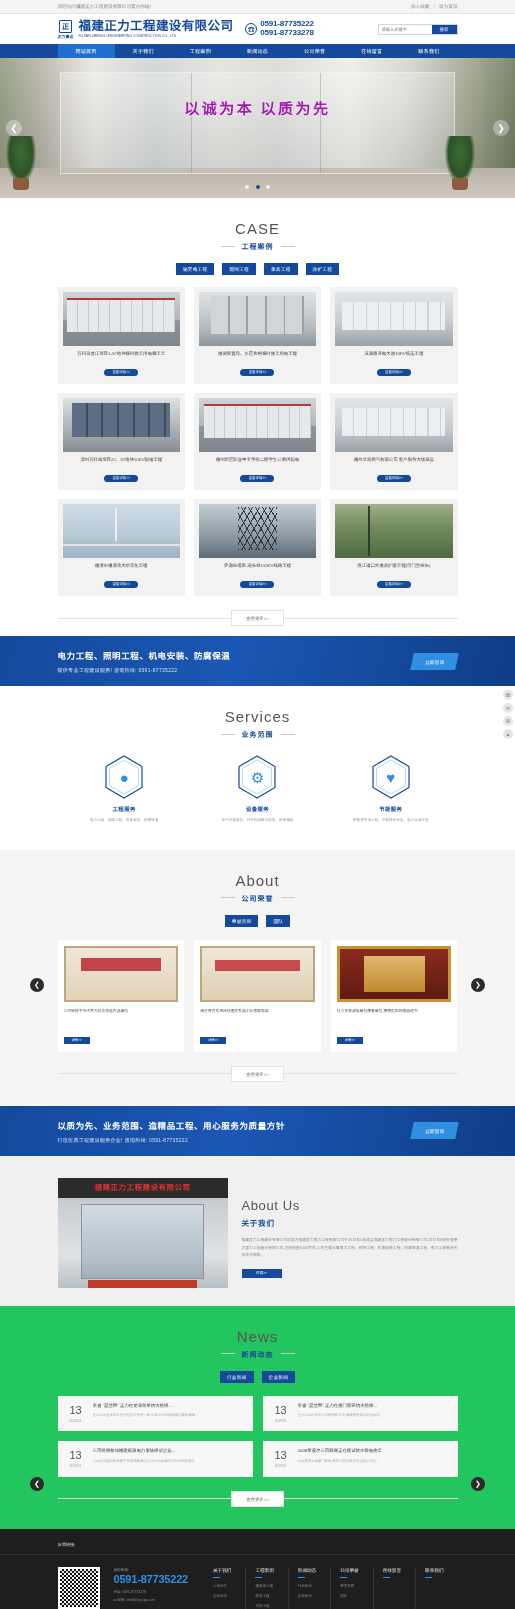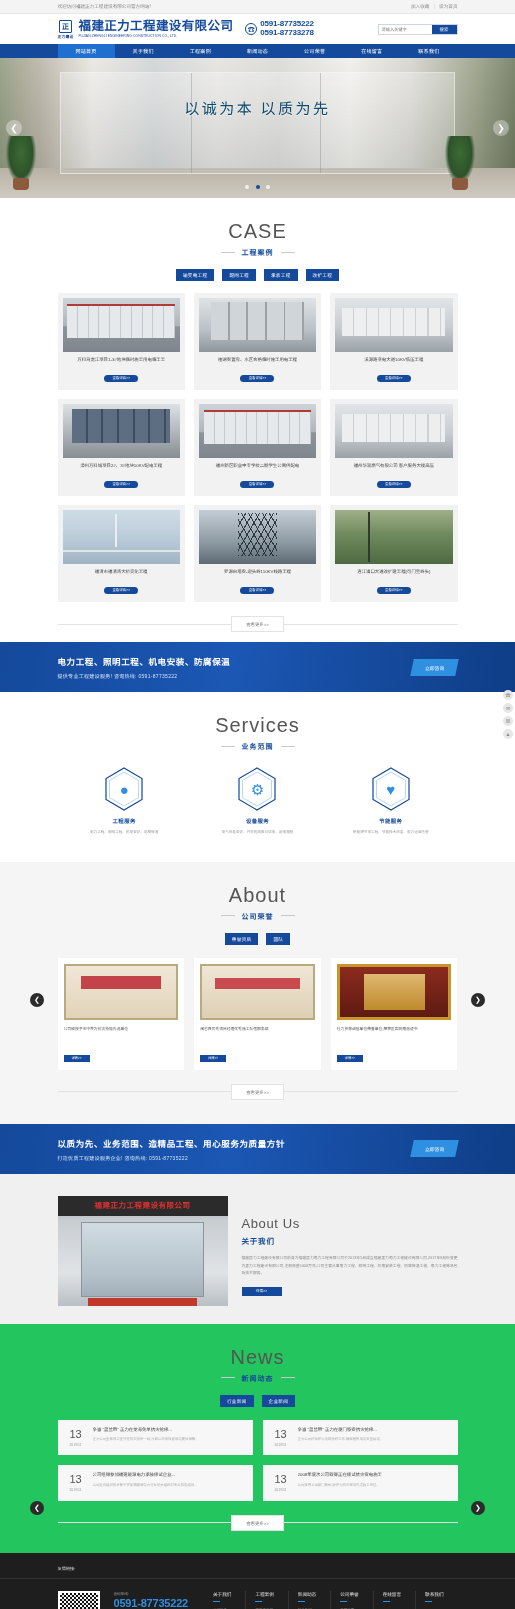--- a/index.html
+++ b/index.html
@@ -91,40 +91,40 @@
   }
   .banner-plantL { left:6px; }
   .banner-plantR { right:40px; }
   .banner-pot {
     position:absolute; bottom:8px; width:16px; height:12px; background:#8c5a3c; border-radius:2px 2px 4px 4px;
   }
   .banner-potL { left:13px; }
   .banner-potR { right:47px; }
   .banner-text { position:absolute; left:0; right:0; top:40px; text-align:center; }
   .bt-line {
-    font-family:"Liberation Serif", serif; font-weight:normal; color:#0c4a6e;
+    font-family:"Liberation Serif", serif; font-weight:bold; color:#a21caf;
     font-size:15px; letter-spacing:2.5px; line-height:1.55;
     text-shadow:0 1px 1px rgba(255,255,255,.6);
   }
   .banner-arrow {
     position:absolute; top:50%; margin-top:-8px; width:16px; height:16px; border-radius:50%;
     background:rgba(255,255,255,.35); color:#fff; font-size:9px; line-height:16px; text-align:center; cursor:pointer;
   }
   .ba-left { left:6px; }
   .ba-right { right:6px; }
   .banner-dots { position:absolute; bottom:7px; left:0; right:0; text-align:center; }
   .banner-dots i {
     display:inline-block; width:4px; height:4px; border-radius:50%;
     background:rgba(255,255,255,.75); margin:0 2px; cursor:pointer;
   }
   .banner-dots i.on { background:#14499b; }
 
   
   .sec-title { text-align:center; padding-top:22px; }
-  .sec-en { font-size:20px; color:#555; letter-spacing:1px; font-weight:300; }
+  .sec-en { font-size:15px; color:#555; letter-spacing:1px; font-weight:300; }
   .sec-cnwrap { display:flex; align-items:center; justify-content:center; margin-top:4px; }
   .sec-cn { font-size:7px; font-weight:bold; color:#14499b; letter-spacing:1px; }
   .sec-line { width:14px; height:1px; background:#c9c9c9; margin:0 7px; }
 
   
   .tabs { display:flex; justify-content:center; gap:8px; margin-top:12px; }
   .tab {
     background:#14499b; color:#fff; font-size:4.6px; padding:3px 7px; cursor:pointer;
     letter-spacing:.3px; white-space:nowrap;
   }

